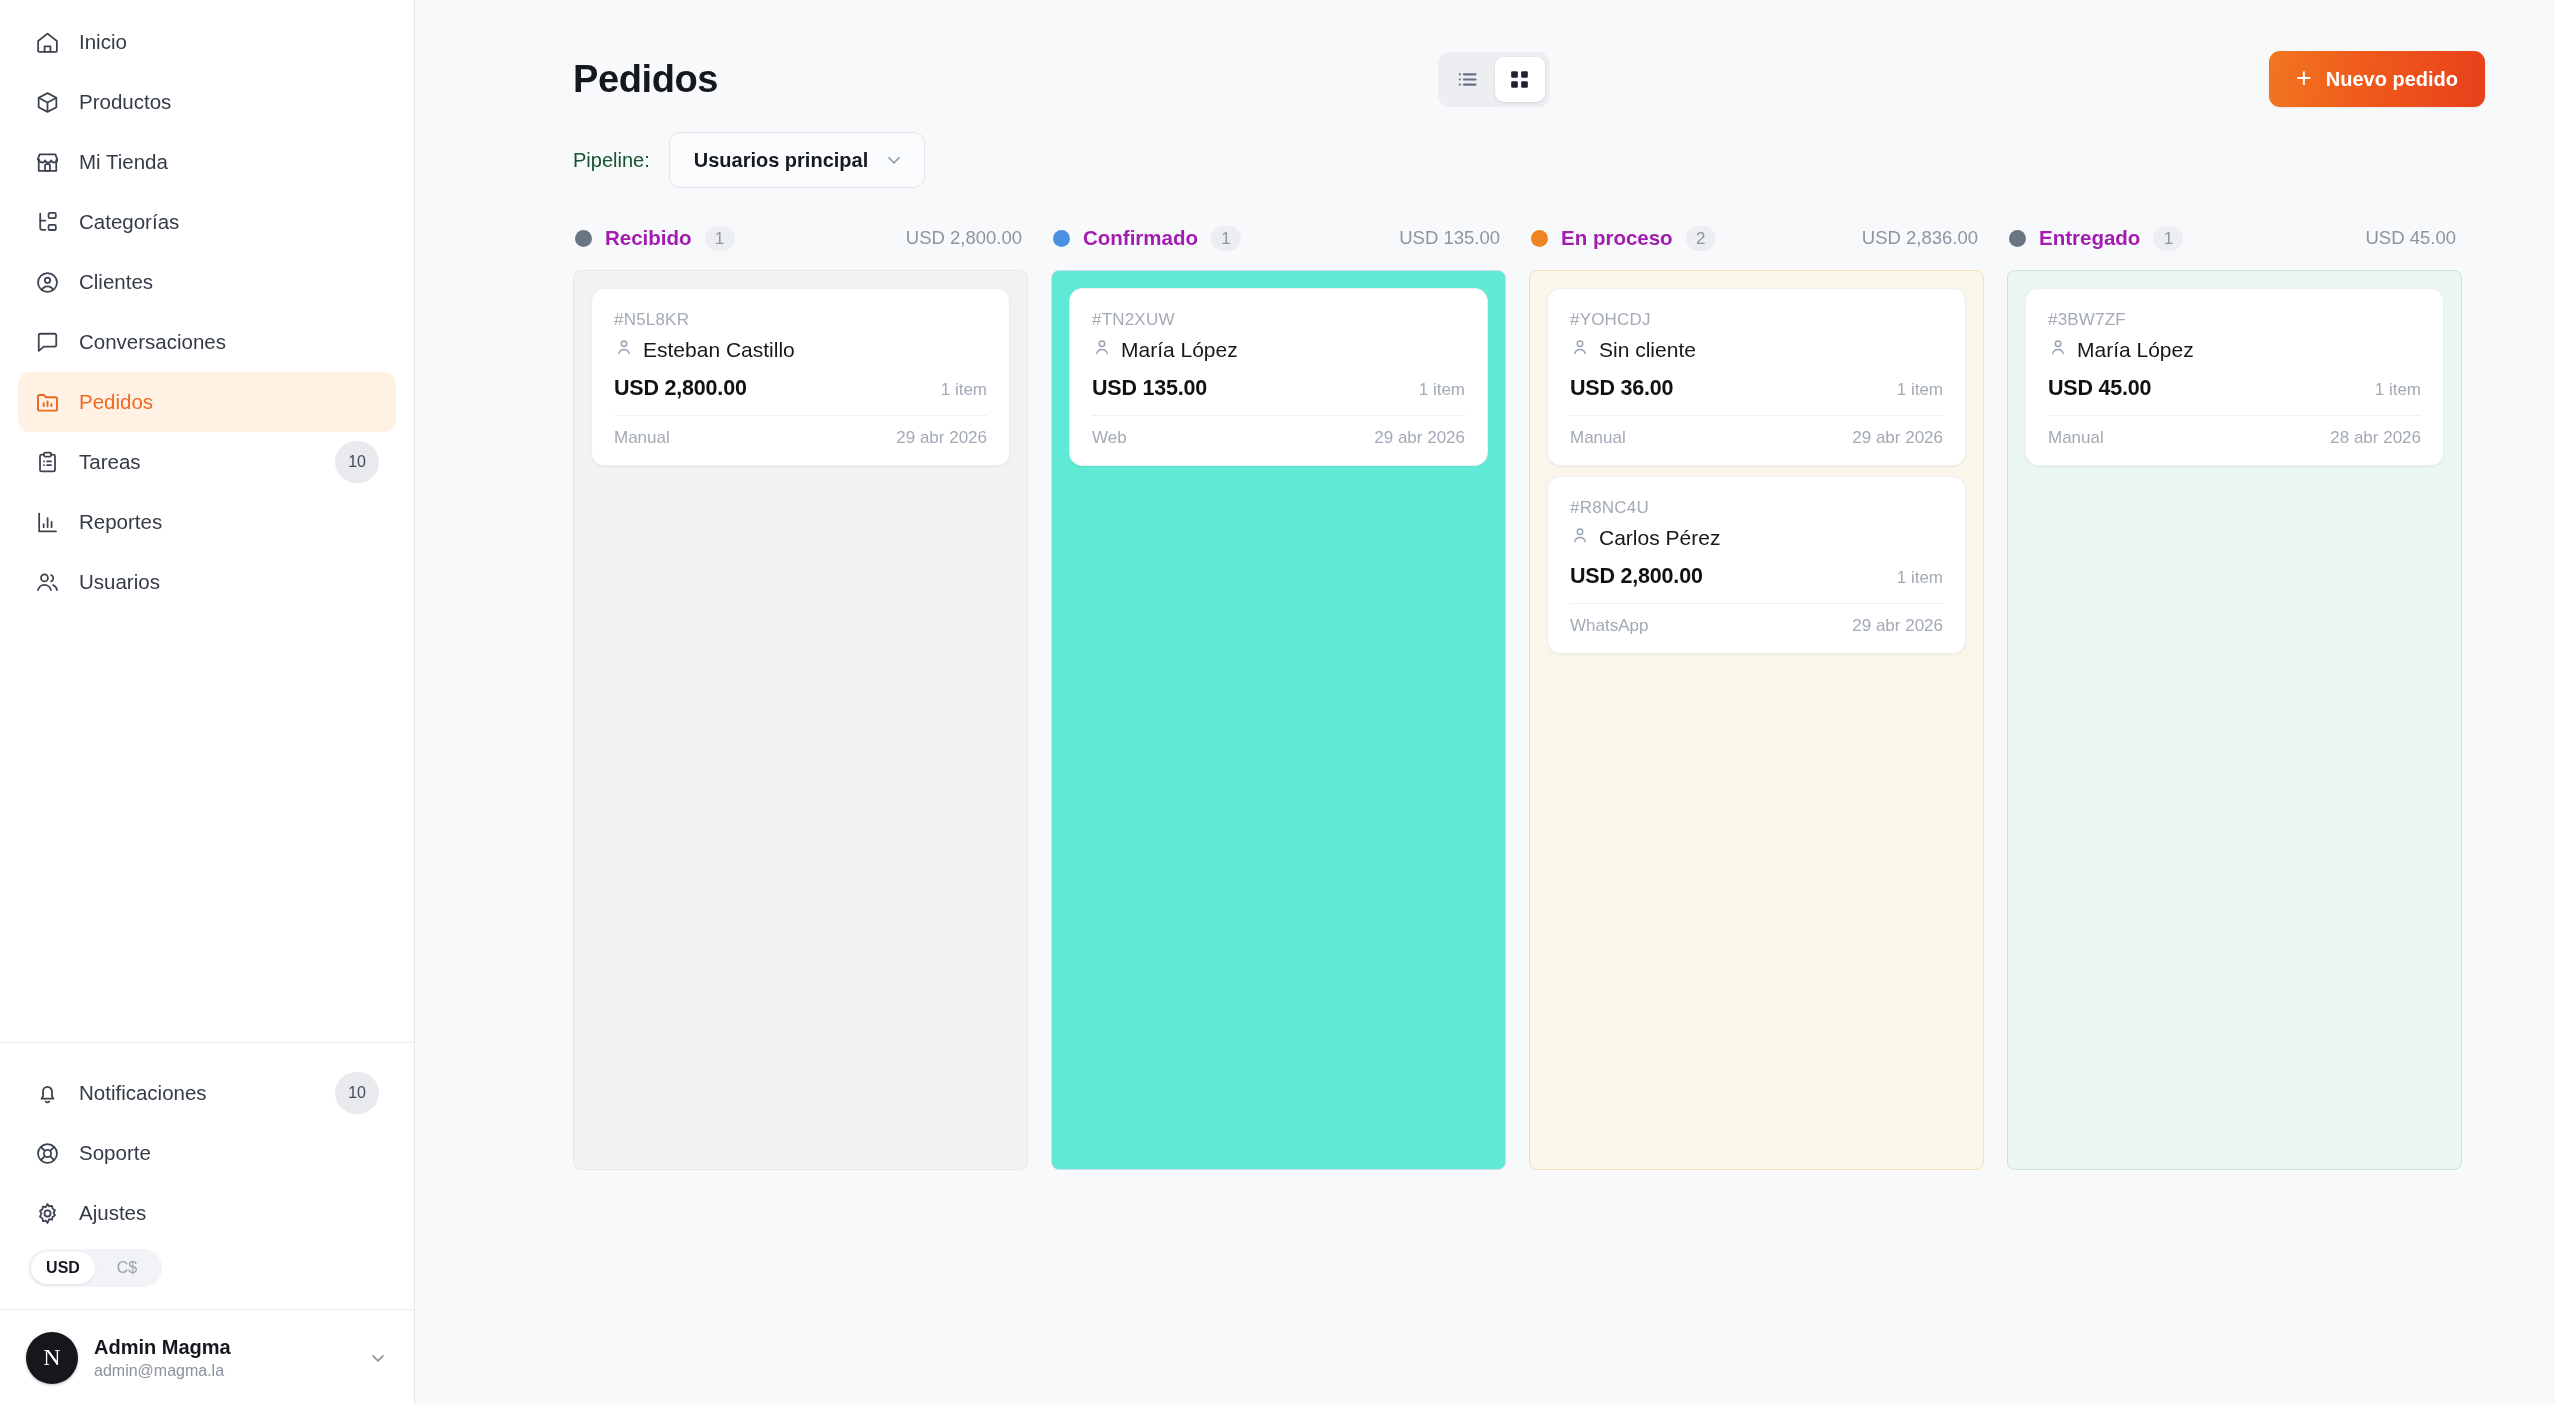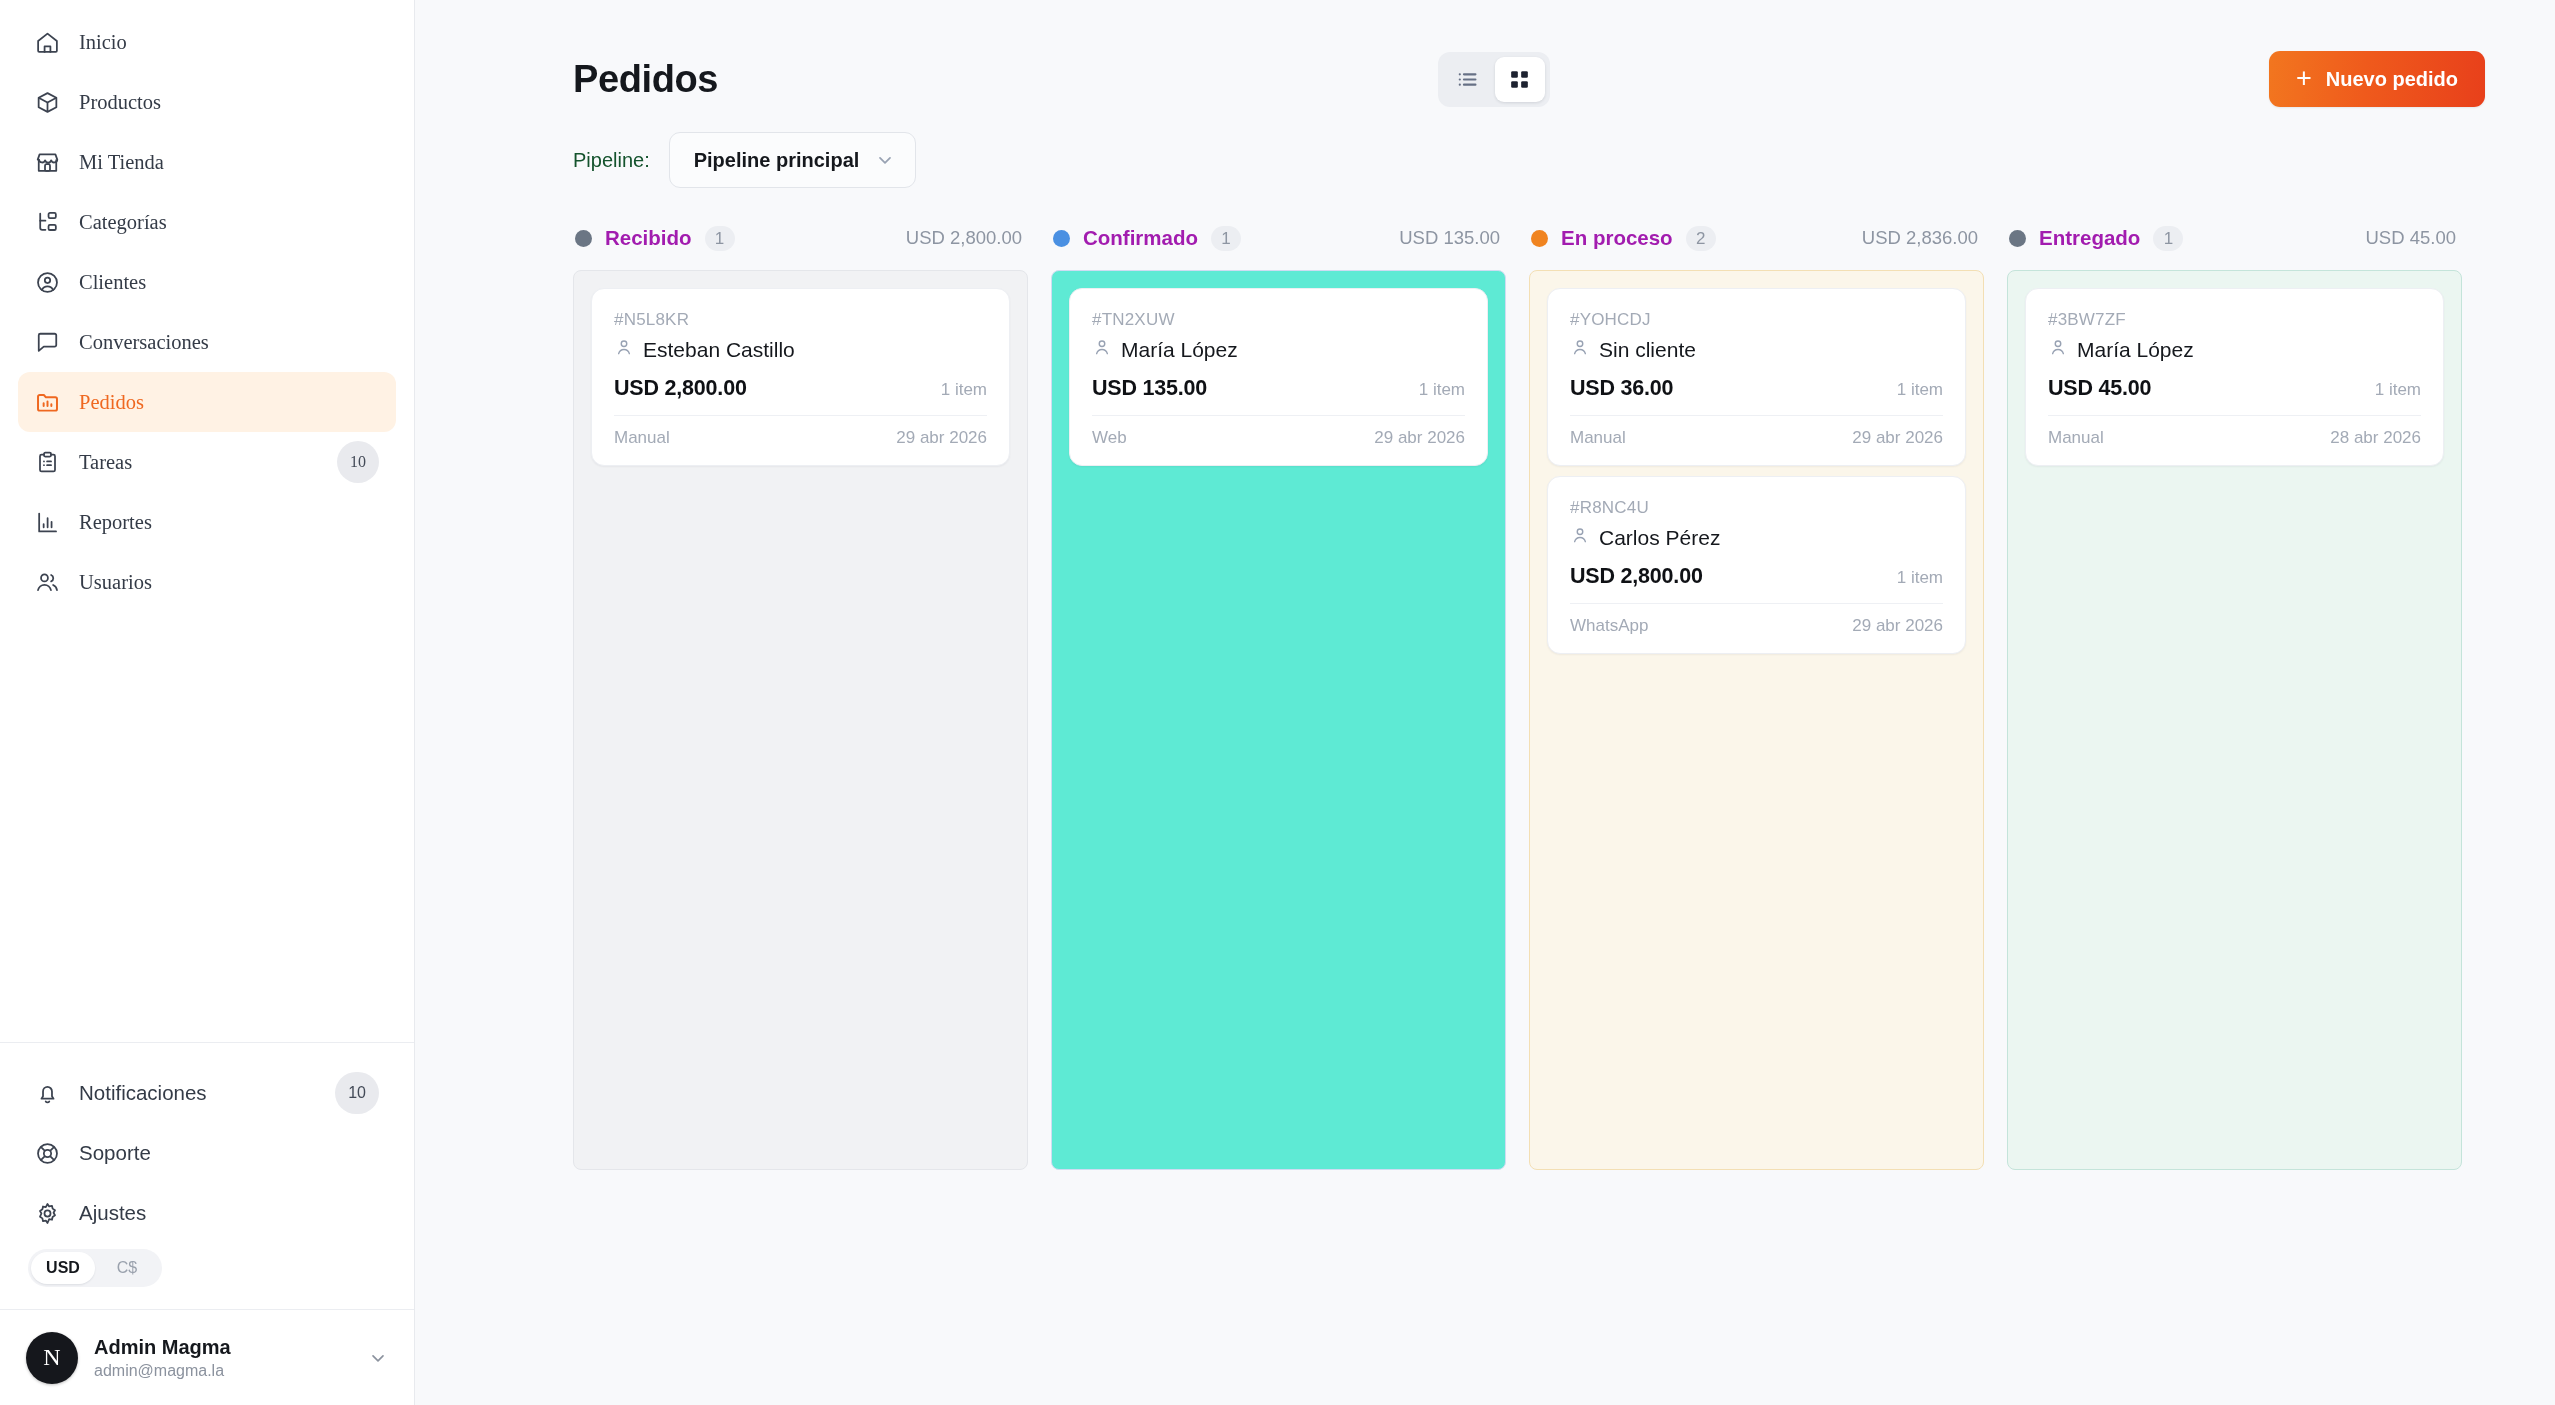--- a/index.html
+++ b/index.html
@@ -28,21 +28,21 @@
     font-size: 42px; font-weight: 700; letter-spacing: -1.6px;
     color: #111318; line-height: 0.95;
     font-family: "Liberation Sans", sans-serif;
   }
   .logo-sub {
     position: absolute; right: 1px; bottom: -3px;
     font-size: 6.5px; font-weight: 700; letter-spacing: 0.25px;
     color: #1a1c20; white-space: nowrap;
   }
 
-  .nav { padding: 12px 18px 0 18px; flex: 0 0 auto; font-family: Liberation Serif, serif; }
+  .nav { padding: 12px 18px 0 18px; flex: 0 0 auto; }
   .nav-item {
     display: flex; align-items: center; gap: 19px;
     height: 60px; padding: 0 17px;
     border-radius: 12px;
     cursor: pointer;
     color: #343b47;
     font-size: 20.5px;
     position: relative;
   }
   .nav-item .ico { width: 25px; height: 25px; flex-shrink: 0; display:flex; align-items:center; justify-content:center; }
@@ -376,21 +376,21 @@
       </div>
       <button class="new-btn">
         <span class="plus">+</span>
         <span>Nuevo pedido</span>
       </button>
     </div>
 
     <div class="pipeline-row">
       <span class="pipeline-label">Pipeline:</span>
       <div class="pipeline-select">
-        <span>Pipeline principal</span>
+        <span>Usuarios principal</span>
         <svg viewBox="0 0 24 24" fill="none" stroke="#98a2b3" stroke-width="2.1" stroke-linecap="round" stroke-linejoin="round">
             <path d="M6 9.5 12 15.5 18 9.5"></path>
           </svg>
       </div>
     </div>
 
     <div class="board" id="board">
         <div class="col">
           <div class="col-head">
             <span class="dot" style="background:#6b7684"></span>

